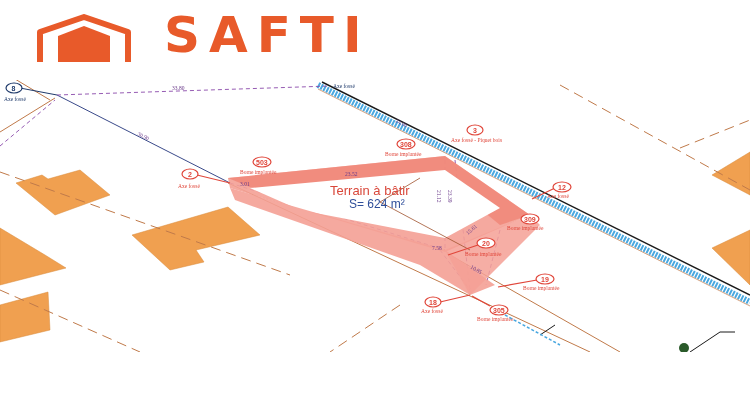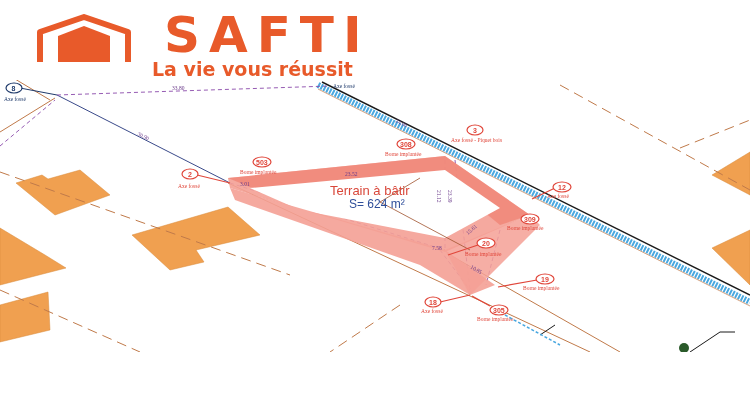--- a/index.html
+++ b/index.html
@@ -20,21 +20,20 @@
   </style>
 </head>
 <body>
 
 <div class="logo">
   <svg class="logo-house" viewBox="0 0 96 50">
     <path d="M4 48 L4 18 L48 3 L92 18 L92 48" fill="none" stroke="#e85a2a" stroke-width="6" stroke-linejoin="round"></path>
     <path d="M22 48 L22 22 L48 12 L74 22 L74 48 Z" fill="#e85a2a"></path>
   </svg>
   <div class="logo-word">SAFTI</div>
-  <div class="logo-tag">La vie vous réussit</div>
 </div>
 
 <div class="plan">
   <svg width="750" height="272" viewBox="0 0 750 272">
 
     <g fill="#f0a050" stroke="#d98a3a" stroke-width="0.5">
       <polygon points="16,103 42,95 48,99 80,90 110,115 55,135"></polygon>
       <polygon points="132,155 228,127 260,155 196,170 204,182 170,190"></polygon>
       <polygon points="0,148 0,205 66,188 45,175"></polygon>
       <polygon points="0,225 48,212 50,250 0,262"></polygon>

